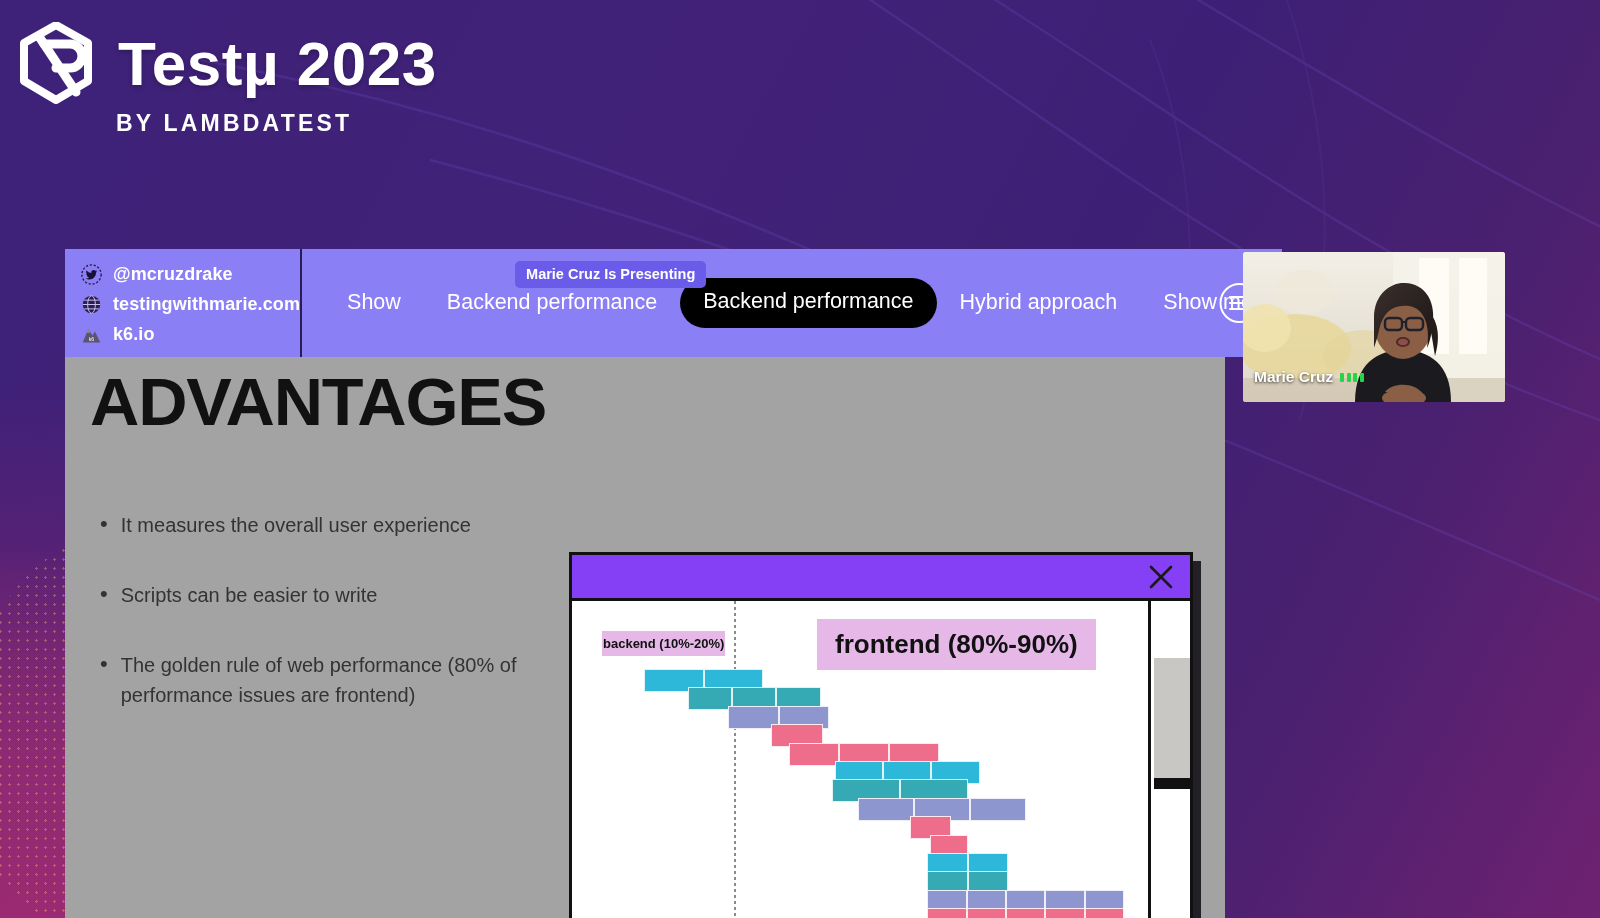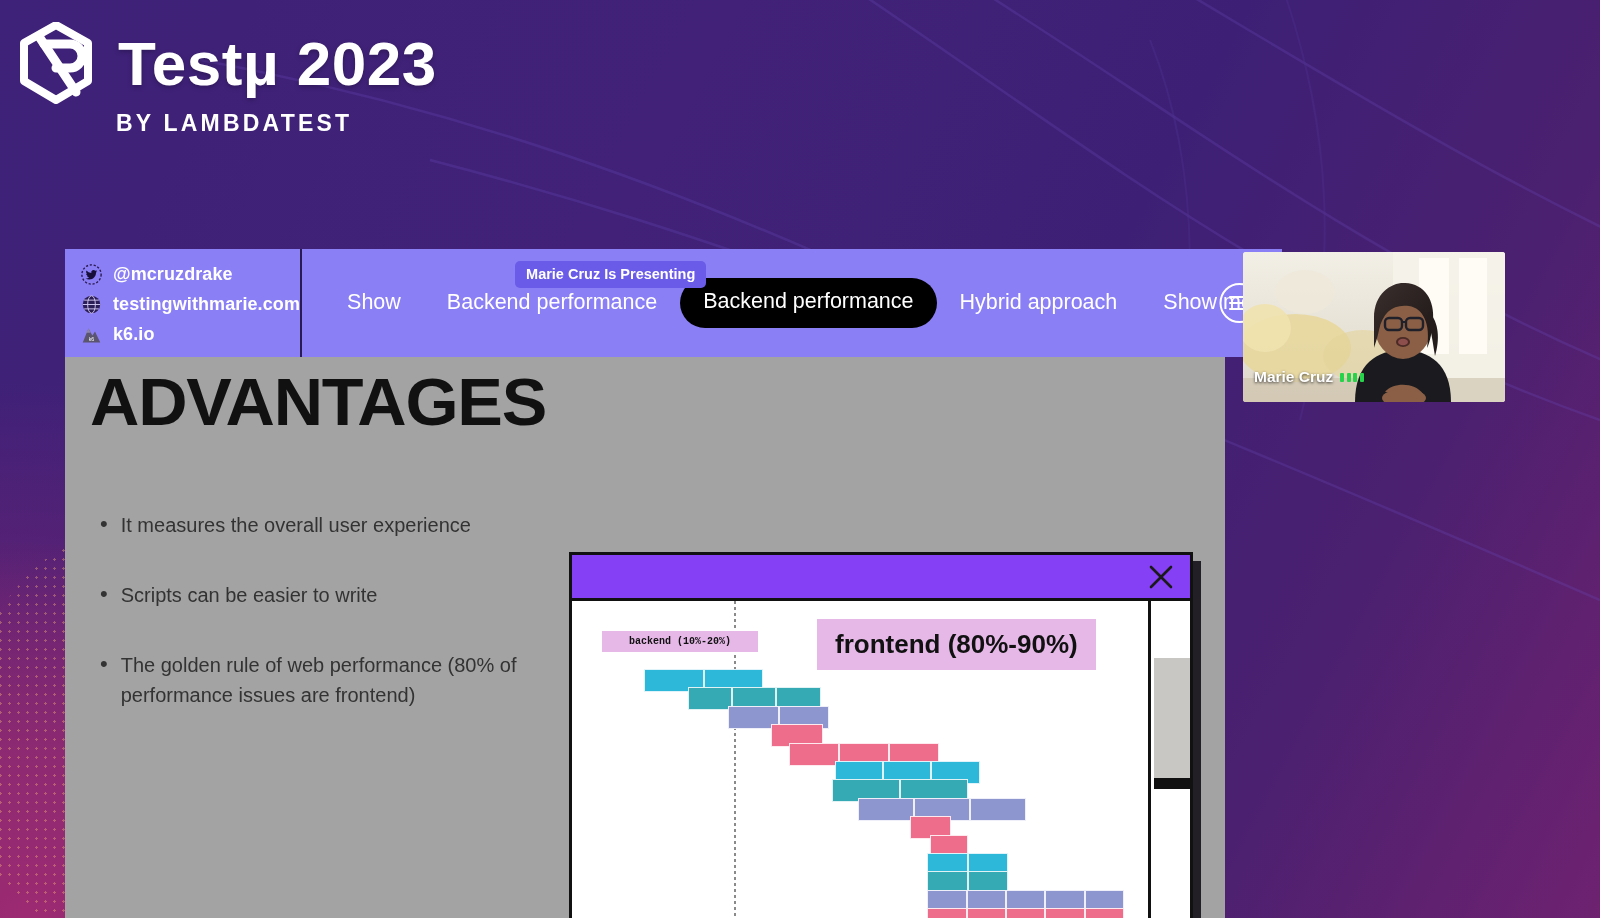--- a/index.html
+++ b/index.html
@@ -104,21 +104,21 @@
   #chart-pane { position:relative; flex:1; overflow:hidden; }
   #vline {
     position:absolute; left:162px; top:0; bottom:0; width:2px;
     background-image:linear-gradient(#8a8a8a 52%, transparent 52%);
     background-size:2px 6px;
   }
   .chart-tag {
     position:absolute; background:#e6b8e8; color:#111;
     font-weight:bold; white-space:nowrap;
   }
-  #tag-backend { left:30px; top:30px; font-size:10px; padding:5px 27px;font-family:Liberation Mono, monospace; }
+  #tag-backend { left:30px; top:30px; font-size:13px; padding:5px 1px; }
   #tag-frontend { left:245px; top:18px; font-size:26px; padding:10px 18px; }
   .wf-row { position:absolute; height:23px; display:flex; }
   .wf-seg { height:100%; border:1px solid rgba(255,255,255,.85); }
 
   #scroll-pane { width:42px; border-left:3px solid #111; position:relative; background:#fff; }
   #scroll-thumb {
     position:absolute; left:3px; top:57px; width:36px; height:120px;
     background:#c9c7c3;
   }
   #scroll-cap { position:absolute; left:3px; top:177px; width:36px; height:11px; background:#111; }

